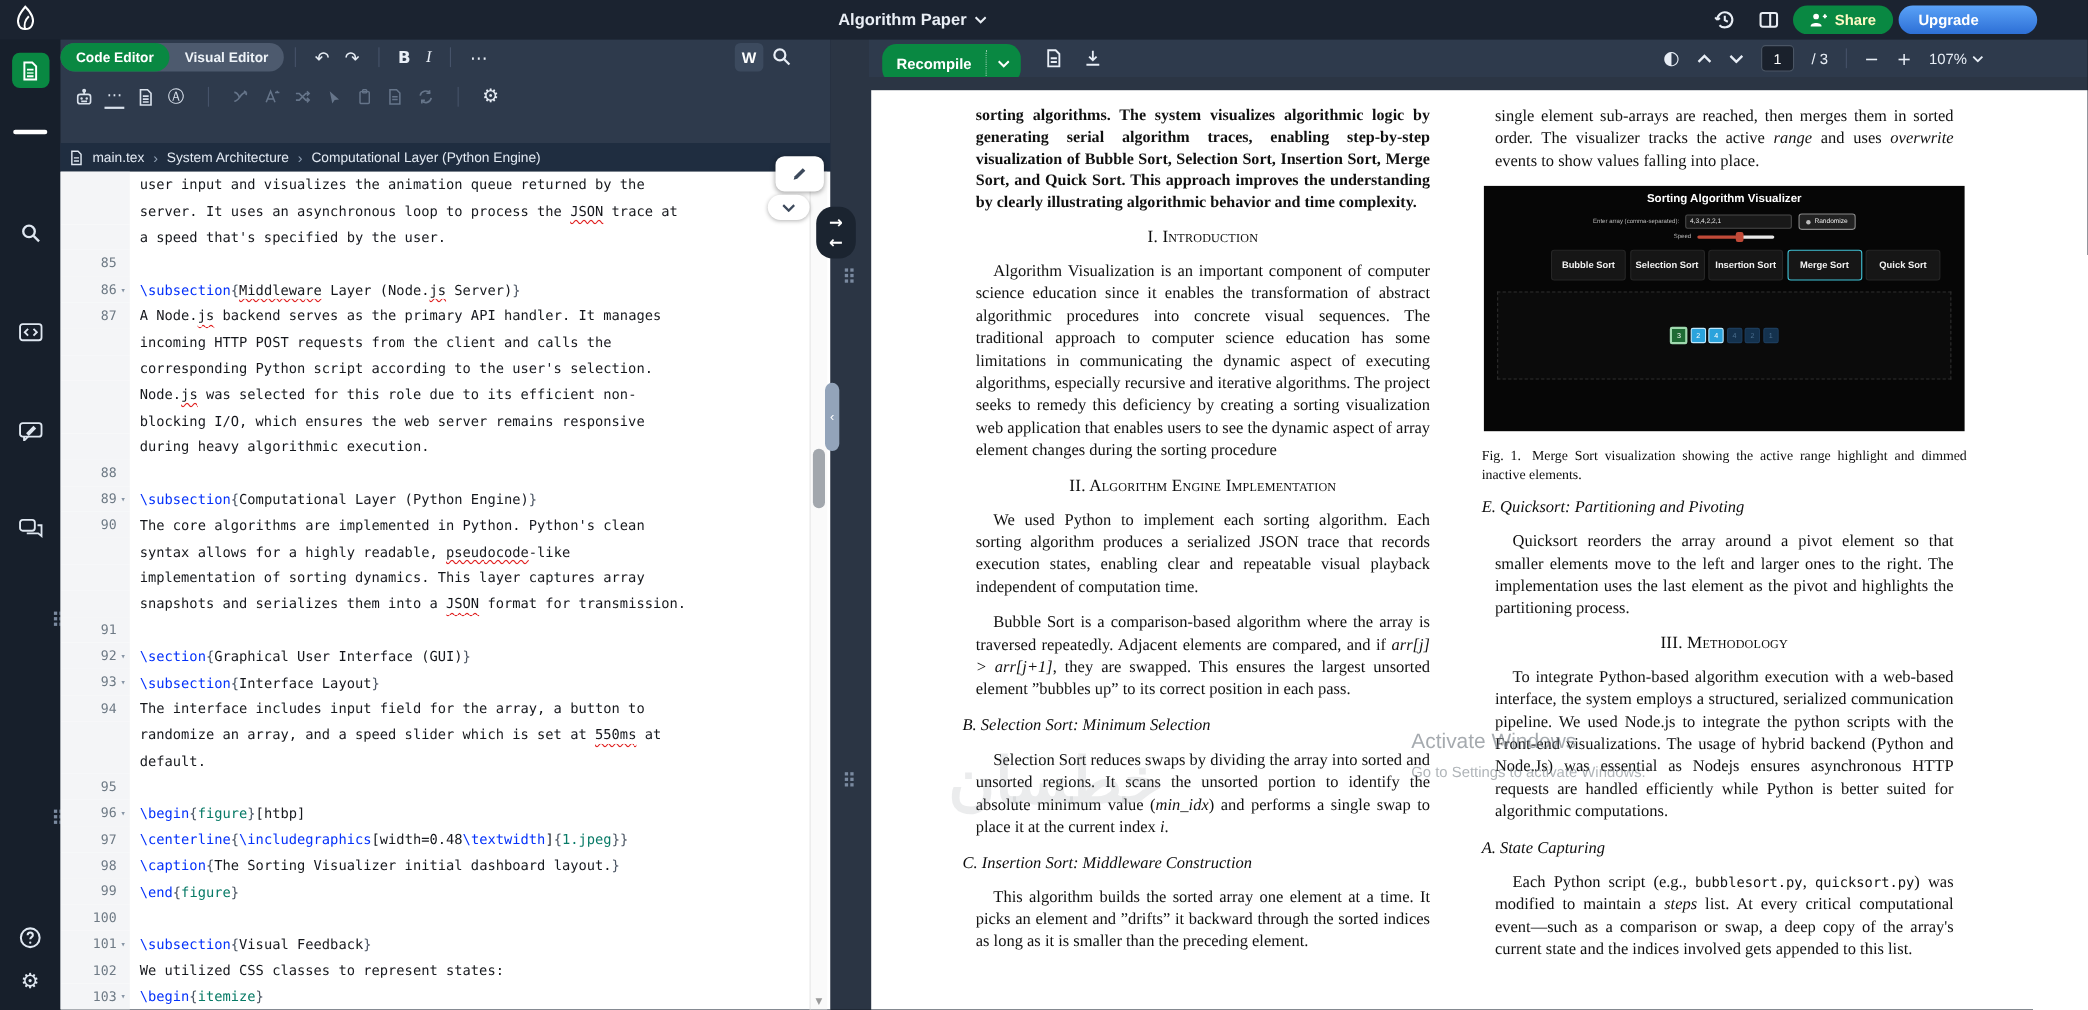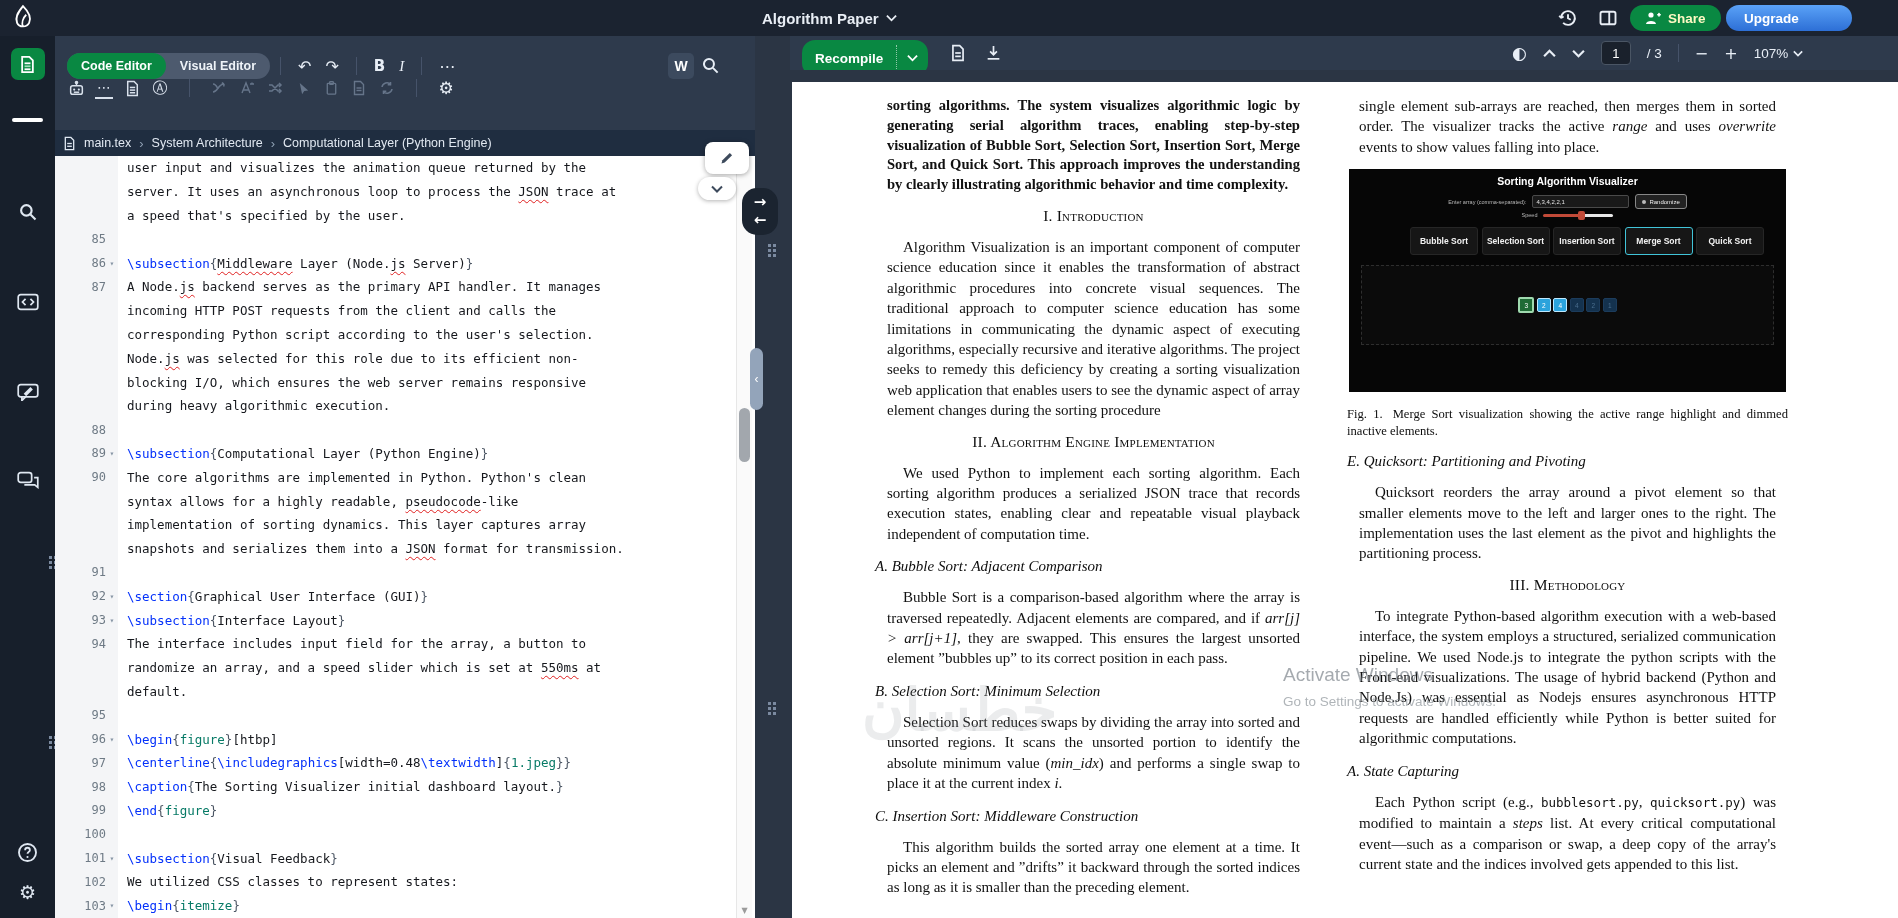--- a/index.html
+++ b/index.html
@@ -19,21 +19,21 @@
   
   .rail{position:absolute;left:0;top:36px;width:55px;bottom:0;background:#171f2b}
   .rit{position:absolute;left:0;width:55px;height:40px;display:flex;align-items:center;justify-content:center;color:#dfe7f1}
   .tile{background:#098842;border-radius:7px;width:34px;height:32px;display:flex;align-items:center;justify-content:center}
   .actbar{position:absolute;left:12px;top:82px;width:31px;height:4px;background:#fff;border-radius:2px}
   .grip{width:3px;height:3px;background:#7b8aa0;box-shadow:5px 0 #7b8aa0,0 5px #7b8aa0,5px 5px #7b8aa0,0 10px #7b8aa0,5px 10px #7b8aa0}
   .gearchar{font-family:"DejaVu Sans",sans-serif;font-size:19px;line-height:1}
 
   
   .epanel{position:absolute;left:55px;top:36px;width:700px;bottom:0;background:#2e3a4c}
-  .erow1{position:absolute;left:0;right:0;top:16px;height:28px;display:flex;align-items:center;padding-left:12px}
+  .erow1{position:absolute;left:0;right:0;top:2px;height:28px;display:flex;align-items:center;padding-left:0}
   .seg{display:flex;background:#4d5a6e;border-radius:14px;height:26px;align-items:center}
   .segon{background:#098842;color:#fff;font-weight:bold;font-size:12.5px;padding:0 14px;height:26px;display:flex;align-items:center;border-radius:14px}
   .segoff{color:#eef3f8;font-weight:bold;font-size:12.5px;padding:0 14px}
   .vsep{width:1px;height:18px;background:#46536a;margin:0 10px}
   .tbtn{color:#e8eef6;margin:0 7px;font-size:16px;display:flex;align-items:center;font-family:"DejaVu Sans",sans-serif}
   .bB{font-weight:800;font-size:15px}
   .bI{font-style:italic;font-size:15px;font-family:"Liberation Serif",serif}
   .wbox{position:absolute;left:613px;top:1px;width:26px;height:26px;background:#3c4a5e;border-radius:5px;color:#fff;font-weight:bold;font-size:14px;display:flex;align-items:center;justify-content:center}
   .srch{position:absolute;left:646px;top:4px;color:#e8eef6}
   .erow2{position:absolute;left:0;right:0;top:38px;height:28px;display:flex;align-items:center;padding-left:12px;gap:10px}
@@ -616,21 +616,20 @@
   </div>
 
   <div class="pviewer">
     <div class="page">
       <div class="col col1" id="col1">
           <p class="pp ni abst"><span>sorting algorithms. The system visualizes algorithmic logic by generating serial algorithm traces, enabling step-by-step visualization of Bubble Sort, Selection Sort, Insertion Sort, Merge Sort, and Quick Sort. This approach improves the understanding by clearly illustrating algorithmic behavior and time complexity.</span></p>
           <div class="ph">I. Introduction</div>
           <p class="pp"><span>Algorithm Visualization is an important component of computer science education since it enables the transformation of abstract algorithmic procedures into concrete visual sequences. The traditional approach to computer science education has some limitations in communicating the dynamic aspect of executing algorithms, especially recursive and iterative algorithms. The project seeks to remedy this deficiency by creating a sorting visualization web application that enables users to see the dynamic aspect of array element changes during the sorting procedure</span></p>
           <div class="ph">II. Algorithm Engine Implementation</div>
           <p class="pp"><span>We used Python to implement each sorting algorithm. Each sorting algorithm produces a serialized JSON trace that records execution states, enabling clear and repeatable visual playback independent of computation time.</span></p>
-          <div class="psh">A. Bubble Sort: Adjacent Comparison</div>
           <p class="pp"><span>Bubble Sort is a comparison-based algorithm where the array is traversed repeatedly. Adjacent elements are compared, and if </span><span class="it">arr[j] &gt; arr[j+1]</span><span>, they are swapped. This ensures the largest unsorted element ”bubbles up” to its correct position in each pass.</span></p>
           <div class="psh">B. Selection Sort: Minimum Selection</div>
           <p class="pp"><span>Selection Sort reduces swaps by dividing the array into sorted and unsorted regions. It scans the unsorted portion to identify the absolute minimum value (</span><span class="it">min_idx</span><span>) and performs a single swap to place it at the current index </span><span class="it">i</span><span>.</span></p>
           <div class="psh">C. Insertion Sort: Middleware Construction</div>
           <p class="pp"><span>This algorithm builds the sorted array one element at a time. It picks an element and ”drifts” it backward through the sorted indices as long as it is smaller than the preceding element.</span></p>
         </div>
       <div class="col col2" id="col2">
           <p class="pp ni"><span>single element sub-arrays are reached, then merges them in sorted order. The visualizer tracks the active </span><span class="it">range</span><span> and uses </span><span class="it">overwrite</span><span> events to show values falling into place.</span></p>
           <div class="fig">
             <div class="ftitle">Sorting Algorithm Visualizer</div>

